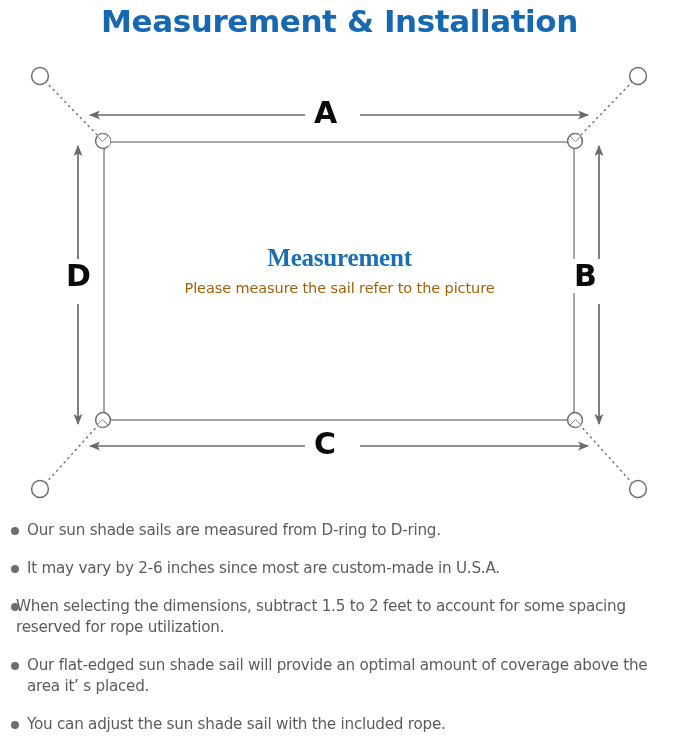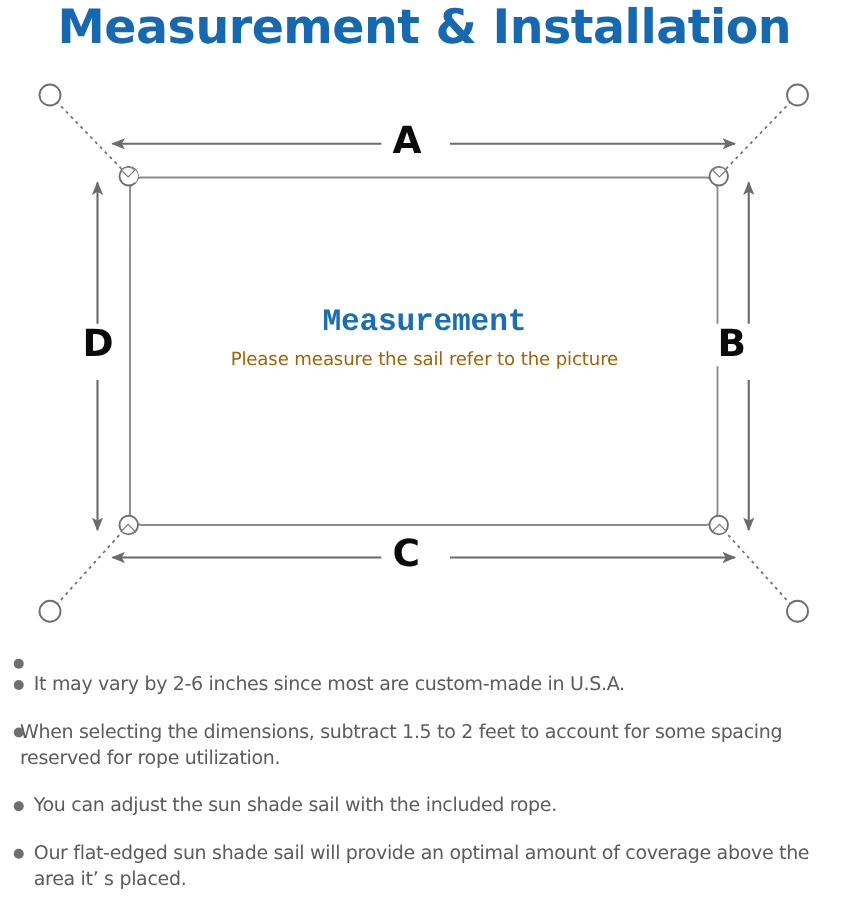--- a/index.html
+++ b/index.html
@@ -17,21 +17,21 @@
   }
 
   
   .title {
     position: absolute;
     left: 0;
     top: 2px;
     width: 679px;
     text-align: center;
     font-family: "DejaVu Sans", sans-serif;
-    font-size: 38px;
+    font-size: 31px;
     font-weight: bold;
     letter-spacing: -0.4px;
     color: #1668b0;
     line-height: 38px;
     white-space: nowrap;
   }
 
   
   .diagram {
     position: absolute;
@@ -47,21 +47,21 @@
   
   .center-block {
     position: absolute;
     left: 0;
     top: 190px;
     width: 679px;
     text-align: center;
     pointer-events: none;
   }
   .center-title {
-    font-family: Liberation Mono, monospace;
+    font-family: Liberation Serif, serif;
     font-size: 25px;
     font-weight: bold;
     color: #1a6eb2;
     line-height: 32px;
     letter-spacing: -0.2px;
   }
   .center-sub {
     margin-top: 4px;
     font-family: "DejaVu Sans", sans-serif;
     font-size: 14.5px;
@@ -183,30 +183,31 @@
 
   <div class="center-block">
     <div class="center-title">Measurement</div>
     <div class="center-sub">Please measure the sail refer to the picture</div>
   </div>
 </div>
 
 <div class="notes">
   <div class="note">
     <span class="dot"></span>
+    <span>Our sun shade sails are measured from D-ring to D-ring.</span>
   </div>
   <div class="note">
     <span class="dot"></span>
     <span>It may vary by 2-6 inches since most are custom-made in U.S.A.</span>
   </div>
   <div class="note note-wide">
     <span class="dot"></span>
     <span>When selecting the dimensions, subtract 1.5 to 2 feet to account for some spacing reserved for rope utilization.</span>
   </div>
   <div class="note">
     <span class="dot"></span>
+    <span>Our flat-edged sun shade sail will provide an optimal amount of coverage above the area it’ s placed.</span>
+  </div>
+  <div class="note">
+    <span class="dot"></span>
     <span>You can adjust the sun shade sail with the included rope.</span>
   </div>
-  <div class="note">
-    <span class="dot"></span>
-    <span>Our flat-edged sun shade sail will provide an optimal amount of coverage above the area it’ s placed.</span>
-  </div>
 </div>
 
 </body></html>

